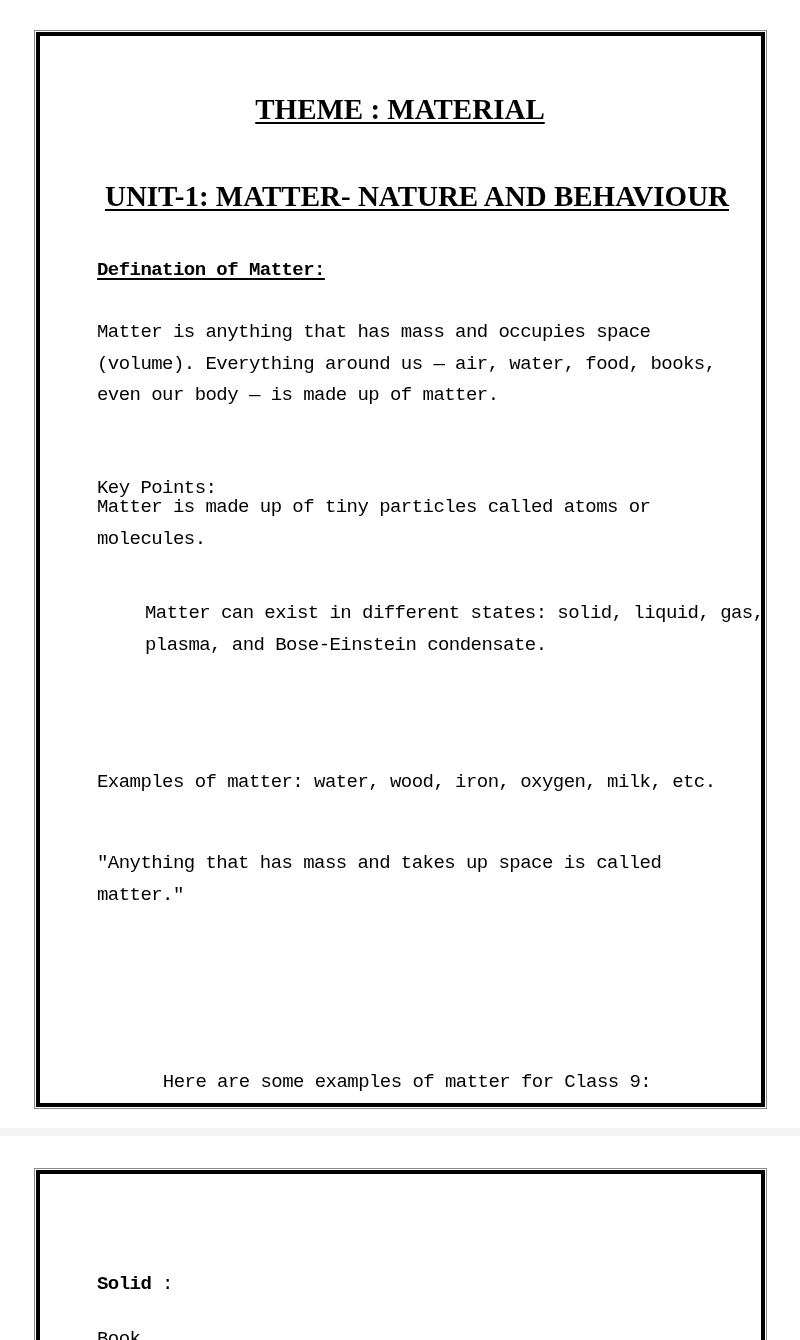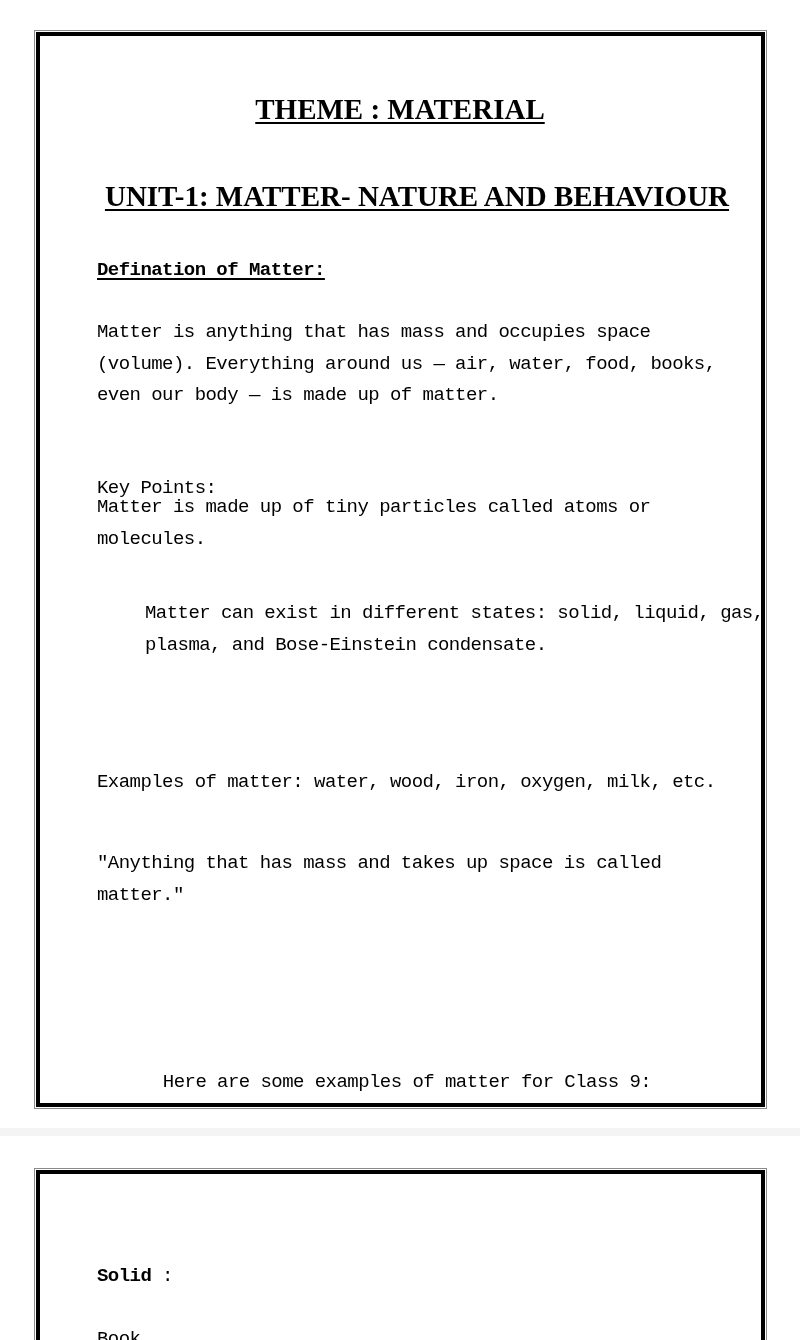--- a/index.html
+++ b/index.html
@@ -129,18 +129,18 @@
   <div class="body-text" style="top:1067px;text-align:center;">Here are some examples of matter for Class 9:</div>
 </div>
 
 <div class="page-gap"></div>
 
 <div class="page page-2">
   <div class="frame frame-2">
     <div class="frame-inner"></div>
   </div>
 
-  <div class="body-text" style="top:125px;">
+  <div class="body-text" style="top:133px;">
     <span class="bold">Solid</span><span> :</span>
   </div>
 
   <div class="body-text" style="top:188px;">Book</div>
 </div>
 
 </body></html>

